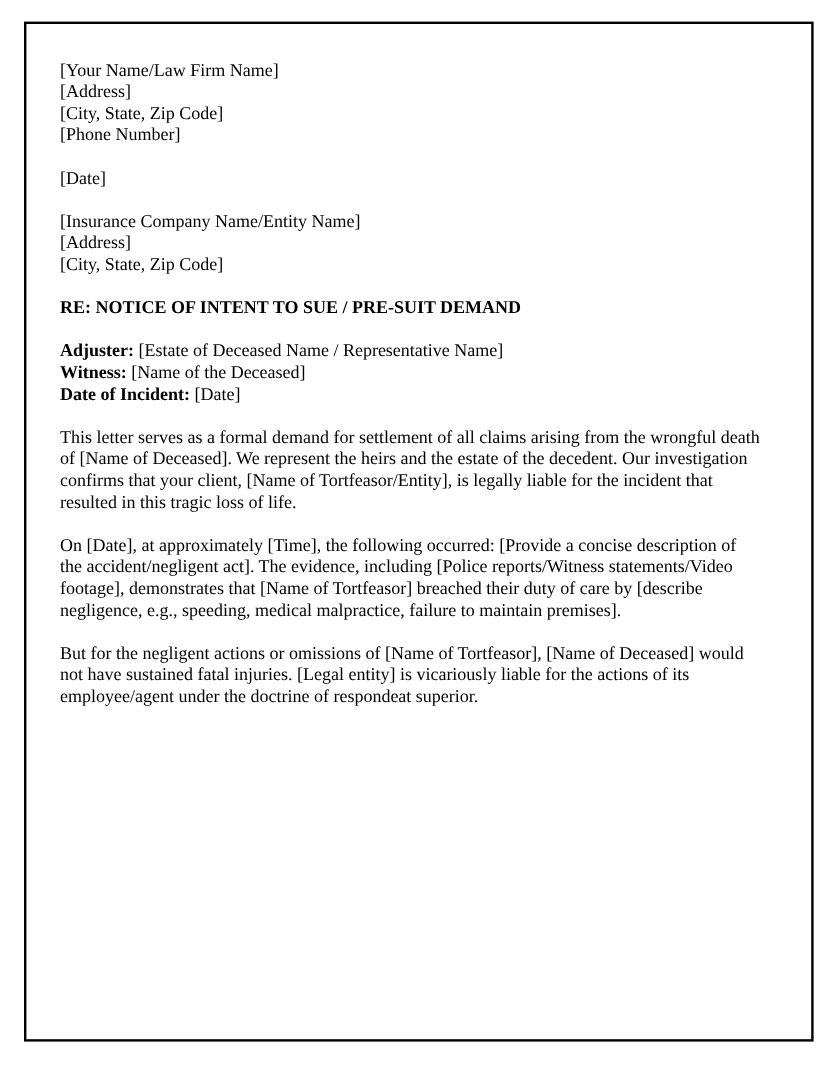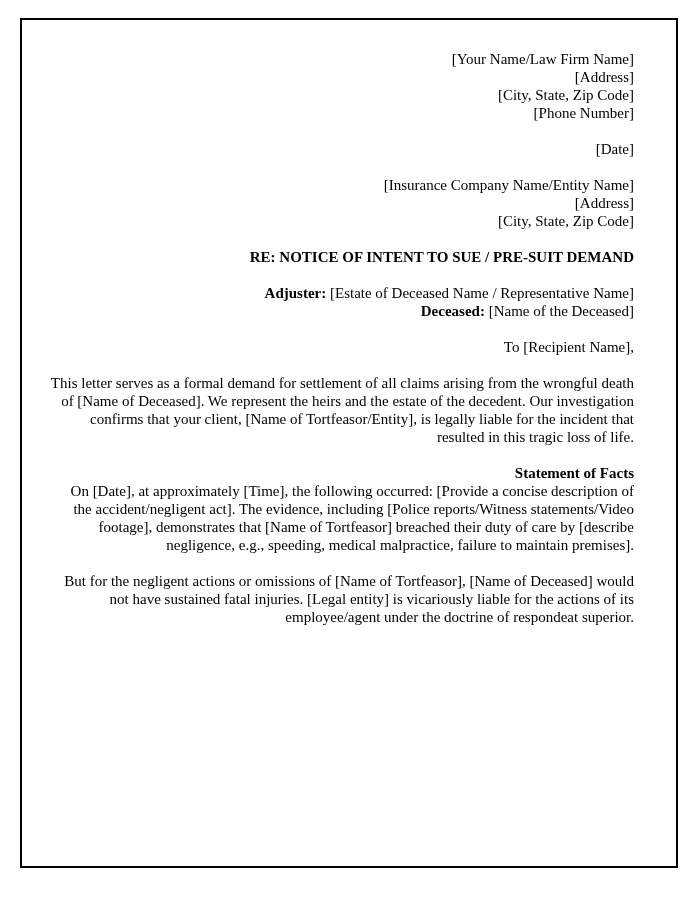--- a/index.html
+++ b/index.html
@@ -23,21 +23,20 @@
     border: 2px solid #000000;
     box-sizing: border-box;
     padding: 30px 42px 0 28px;
     overflow: hidden;
     background: #ffffff;
   }
   .line, p {
     font-size: 15px;
     line-height: 18px;
     margin: 0;
-    text-align: right;
   }
   .block {
     margin: 0 0 18px 0;
   }
   .bold {
     font-weight: bold;
   }
   .section {
     margin: 0 0 18px 0;
   }
@@ -63,33 +62,30 @@
     <div class="line">[Address]</div>
     <div class="line">[City, State, Zip Code]</div>
   </div>
 
   <div class="block">
     <div class="line bold">RE: NOTICE OF INTENT TO SUE / PRE-SUIT DEMAND</div>
   </div>
 
   <div class="block">
     <div class="line"><span class="bold">Adjuster:</span> <span>[Estate of Deceased Name / Representative Name]</span></div>
-    <div class="line"><span class="bold">Deceased:</span> <span>[Name of the Deceased]</span></div>
+    <div class="line"><span class="bold">Witness:</span> <span>[Name of the Deceased]</span></div>
+    <div class="line"><span class="bold">Date of Incident:</span> <span>[Date]</span></div>
   </div>
 
-  <div class="block">
-    <div class="line">To [Recipient Name],</div>
-  </div>
 
   <div class="block">
     <p>This letter serves as a formal demand for settlement of all claims arising from the wrongful death of [Name of Deceased]. We represent the heirs and the estate of the decedent. Our investigation confirms that your client, [Name of Tortfeasor/Entity], is legally liable for the incident that resulted in this tragic loss of life.</p>
   </div>
 
   <div class="section">
-    <div class="line bold">Statement of Facts</div>
     <p>On [Date], at approximately [Time], the following occurred: [Provide a concise description of the accident/negligent act]. The evidence, including [Police reports/Witness statements/Video footage], demonstrates that [Name of Tortfeasor] breached their duty of care by [describe negligence, e.g., speeding, medical malpractice, failure to maintain premises].</p>
   </div>
 
   <div class="section">
     <p>But for the negligent actions or omissions of [Name of Tortfeasor], [Name of Deceased] would not have sustained fatal injuries. [Legal entity] is vicariously liable for the actions of its employee/agent under the doctrine of respondeat superior.</p>
   </div>
 
 
 </div>
 

